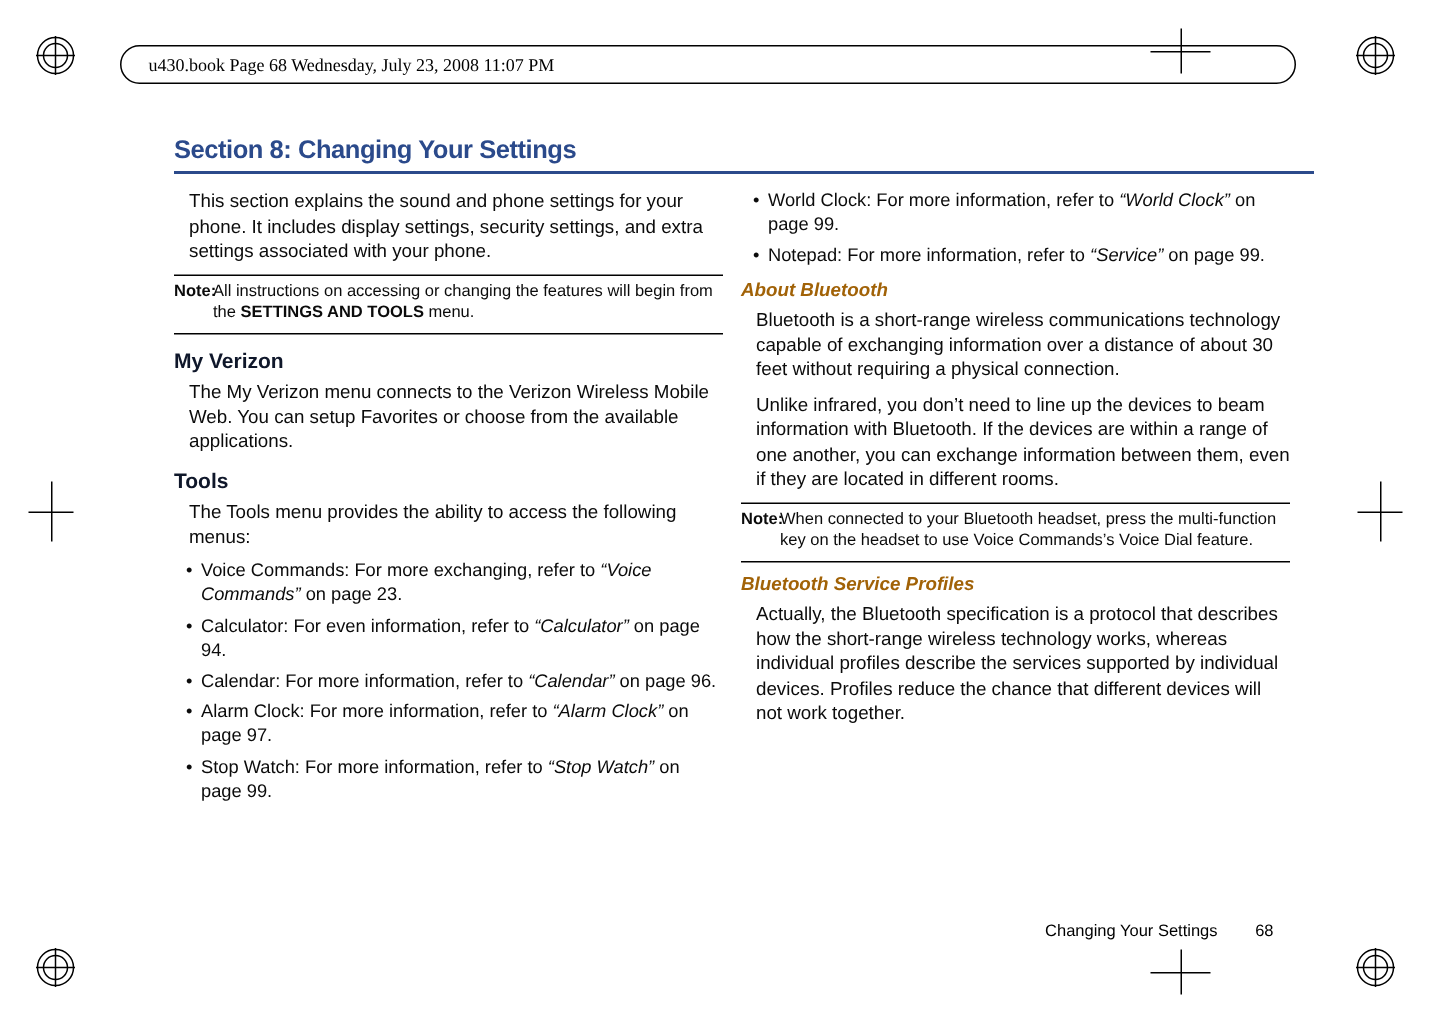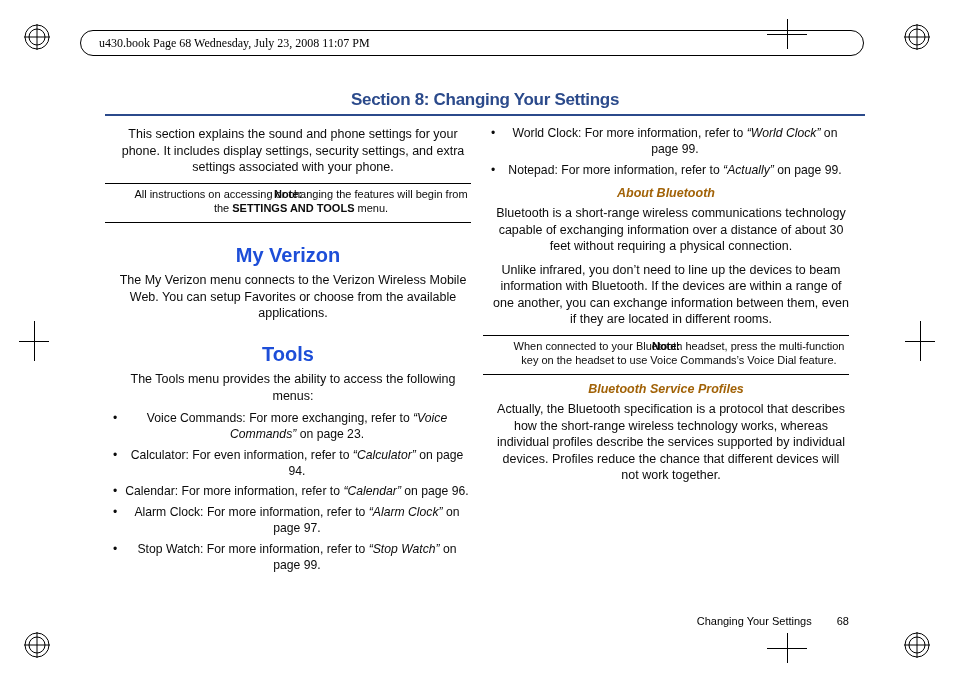--- a/index.html
+++ b/index.html
@@ -27,38 +27,38 @@
   .crop-t:before, .crop-b:before { height: 30px; top:5px }
   .crop-l:after, .crop-r:after { width: 30px; left:5px }
 
   
   .headerbar { position: absolute; top: 30px; left: 80px; right: 90px;
                border: 1px solid #000; border-radius: 18px; height: 26px;
                padding: 0 18px; font-size: 12px; line-height: 24px; color: #000;
                font-family: "Times New Roman", serif; }
 
   
-  .content { position: absolute; top: 90px; left: 105px; width: 760px; text-align: center; }
+  .content { position: absolute; top: 90px; left: 116px; width: 760px; }
   .section-title { color: #2b4a8b; font-weight: bold; font-size: 17px;
                    font-family: Arial, sans-serif; letter-spacing: -0.3px; }
   .rule { border: none; border-top: 2px solid #2b4a8b; margin: 4px 0 10px 0; }
 
   .cols { display: flex; gap: 12px; }
   .col { width: 366px; font-size: 12.5px; line-height: 1.32; color: #0b0b0b;
          font-family: Arial, sans-serif; }
   .col p { margin: 0 0 7px 0; }
   .indent { padding-left: 10px; }
 
   .note-rule { border: none; border-top: 1px solid #000; margin: 6px 0 4px 0; }
   .note { font-size: 11px; line-height: 1.25; }
   .note .lbl { font-weight: bold; }
   .note .body { display: block; padding-left: 26px; margin-top: -13px; }
   .settings-strong { font-weight: bold; }
 
-  .h-blue { color: #1d4ed8; font-weight: bold; font-size: 20px; margin: 19px 0 4px 0; }
+  .h-blue { color: #0f172a; font-weight: bold; font-size: 14px; margin: 8px 0 4px 0; }
   .h-blue-it { color: #a16207; font-weight: bold; font-style: italic; font-size: 12.5px; margin: 6px 0 4px 0; }
   .h-blue-med { color: #2b4a8b; font-weight: bold; font-size: 14px; margin: 6px 0 2px 0; }
 
   ul.bullets { list-style: none; padding-left: 8px; }
   ul.bullets li { position: relative; padding-left: 10px; margin-bottom: 5px; font-size: 12.2px; line-height: 1.3; }
   ul.bullets li:before { content: "•"; position: absolute; left: 0; top: 0; }
   .ref-it { font-style: italic; }
 
   .footer { position: absolute; right: 105px; bottom: 55px; font-size: 11px; color: #000; }
   .footer .pn { display: inline-block; margin-left: 22px; }
@@ -136,21 +136,21 @@
           <li><span>Calculator: For even information, refer to </span><span class="ref-it">“Calculator”</span><span>  on page 94.</span></li>
           <li><span>Calendar: For more information, refer to </span><span class="ref-it">“Calendar”</span><span>  on page 96.</span></li>
           <li><span>Alarm Clock: For more information, refer to </span><span class="ref-it">“Alarm Clock”</span><span>  on page 97.</span></li>
           <li><span>Stop Watch: For more information, refer to </span><span class="ref-it">“Stop Watch”</span><span>  on page 99.</span></li>
         </ul>
       </div>
 
       <div class="col">
         <ul class="bullets">
           <li><span>World Clock: For more information, refer to </span><span class="ref-it">“World Clock”</span><span>  on page 99.</span></li>
-          <li><span>Notepad: For more information, refer to </span><span class="ref-it">“Actually”</span><span>  on page 99.</span></li>
+          <li><span>Notepad: For more information, refer to </span><span class="ref-it">“Service”</span><span>  on page 99.</span></li>
         </ul>
 
         <div class="h-blue-it">About Bluetooth</div>
         <p class="indent">Bluetooth is a short-range wireless communications technology capable of exchanging information over a distance of about 30 feet without requiring a physical connection.</p>
         <p class="indent">Unlike infrared, you don’t need to line up the devices to beam information with Bluetooth. If the devices are within a range of one another, you can exchange information between them, even if they are located in different rooms.</p>
 
         <hr class="note-rule">
         <div class="note">
           <span class="lbl">Note:</span>
           <span class="body">When connected to your Bluetooth headset, press the multi-function key on the headset to use Voice Commands’s Voice Dial feature.</span>

